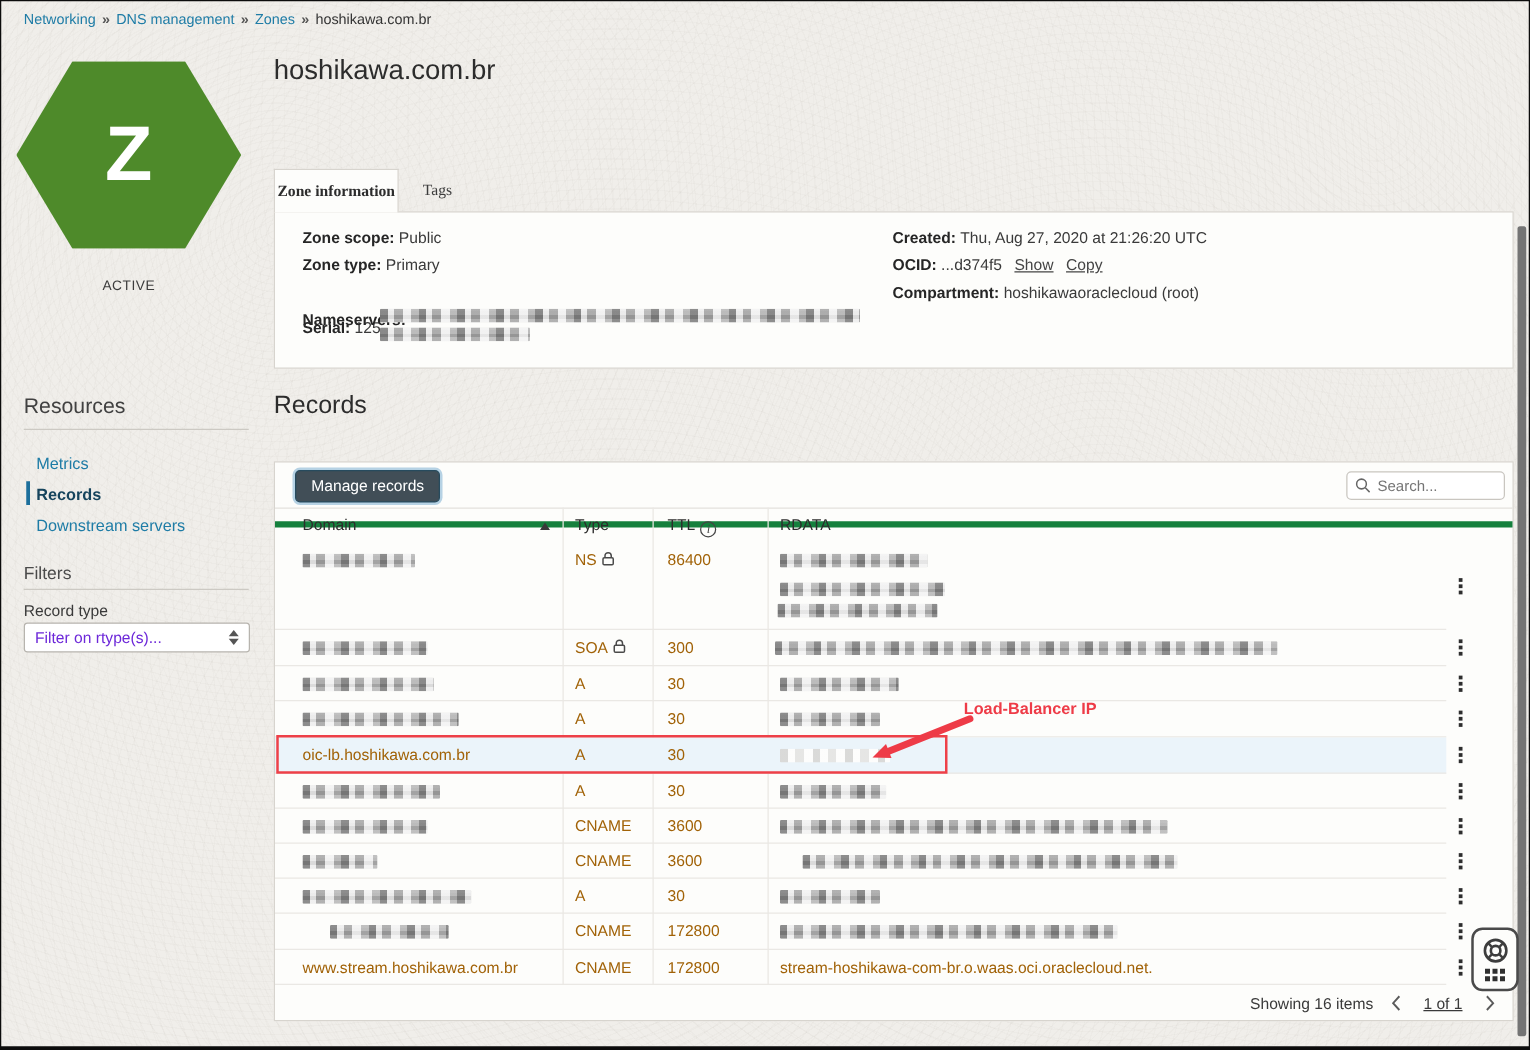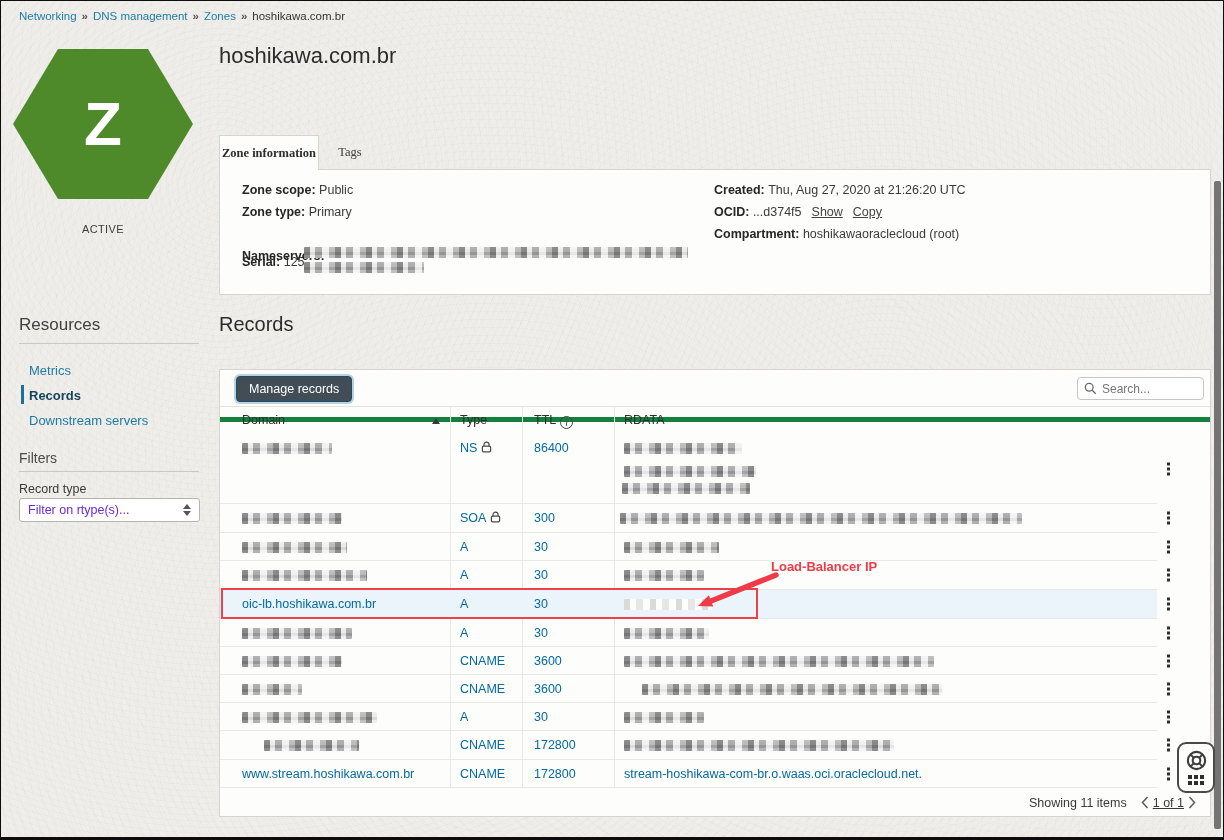--- a/index.html
+++ b/index.html
@@ -64,34 +64,34 @@
      display:flex; align-items:center; padding:0 6px; gap:5px;}
   .search-box input{border:none; outline:none; width:90px; font-size:12px; color:#555; background:transparent; font-family:inherit;}
   .thead{position:absolute; left:0; top:36px; width:990px; height:16px; border-top:1px solid #e3e1dd; border-bottom:5px solid #15803d;
      font-size:12.5px; font-weight:normal; color:#2d2d2d;}
   .th{position:absolute; top:6px;}
   .sort-arrow{position:absolute; left:212px; top:11px; width:0; height:0; border-left:4px solid transparent; border-right:4px solid transparent; border-bottom:6px solid #3a3a3a;}
   .info-circle{display:inline-block; width:13px; height:13px; border:1px solid #444; border-radius:50%; font-family:"Liberation Serif",serif;
      font-style:italic; font-size:10px; line-height:12px; text-align:center; color:#444; margin-left:4px; vertical-align:-2px; cursor:pointer;}
   .col-div{position:absolute; width:1px; background:#eae8e4; top:36px; height:382px;}
   .tbody{position:absolute; left:0; top:64px; width:990px;}
-  .trow{position:relative; width:937px; border-bottom:1px solid #eae8e4; font-size:12.5px; color:#0369a1;}
+  .trow{position:relative; width:937px; border-bottom:1px solid #eae8e4; font-size:12.5px; color:#a16207;}
   .trow.hl{background:#ebf4fa;}
   .cell{position:absolute; top:7px; white-space:nowrap;}
   .kebab{position:absolute; left:944px; top:50%; transform:translateY(-50%); display:flex; flex-direction:column; gap:2px; cursor:pointer; padding:3px;}
   .kebab i{width:3px; height:3px; background:#2e2e2e; display:block;}
   .redact{position:absolute; height:11px; border-radius:1px; background-color:#cfcfcf;
     background-image:
       repeating-linear-gradient(90deg, rgba(40,40,40,.45) 0 6px, rgba(255,255,255,.5) 6px 11px, rgba(90,90,90,.35) 11px 18px, rgba(255,255,255,.65) 18px 25px, rgba(120,120,120,.3) 25px 31px),
       repeating-linear-gradient(0deg, rgba(255,255,255,.35) 0 3px, rgba(0,0,0,.12) 3px 6px, rgba(255,255,255,.2) 6px 9px);}
   .redact.light{background-color:#f4f4f2;
     background-image:repeating-linear-gradient(90deg, rgba(150,150,150,.28) 0 6px, rgba(255,255,255,.8) 6px 12px, rgba(180,180,180,.22) 12px 19px, rgba(255,255,255,.8) 19px 26px);}
   .tfoot{position:absolute; left:0; top:418px; width:990px; height:29px; display:flex; align-items:center; justify-content:flex-end;
      gap:14px; padding-right:14px; font-size:12.5px; color:#3a3a3a;}
-  .pager{display:flex; gap:4px;text-decoration:underline;}
+  .pager{display:flex; gap:18px;text-decoration:underline;}
   .chev{cursor:pointer; display:flex;}
   
   .red-box{left:220px; top:587px; width:537px; height:31px; border:2px solid #ee4048; pointer-events:none; z-index:5;}
   .anno-label{left:770px; top:558px; font-size:13px; font-weight:bold; color:#ee3b47; z-index:5;}
   .anno-arrow{left:690px; top:555px; z-index:5; pointer-events:none;}
   
   .float-widget{left:1176px; top:741px; width:38px; height:51px; background:#fdfdfb; border:2px solid #4a4a4a; border-radius:9px;
      display:flex; flex-direction:column; align-items:center; justify-content:center; gap:4px; z-index:6;}
   .dots-grid{display:grid; grid-template-columns:repeat(3,4px); grid-auto-rows:4px; gap:2px; cursor:pointer;}
   .dots-grid i{background:#2f2f2f; display:block;}
@@ -300,21 +300,21 @@
           <div class="cell" style="left: 404px;">stream-hoshikawa-com-br.o.waas.oci.oraclecloud.net.</div>
           <div class="kebab">
             <i></i>
             <i></i>
             <i></i>
           </div>
         </div>
       </div>
 
     <div class="tfoot">
-      <span>Showing 11 items</span>
+      <span>Showing 16 items</span>
       <span class="pager">
         <span class="chev">
           <svg width="8" height="13" viewBox="0 0 8 13">
               <polyline points="6.5,1 1.5,6.5 6.5,12" fill="none" stroke="#5a5a5a" stroke-width="1.5"></polyline>
             </svg>
         </span>
         <span>1 of 1</span>
         <span class="chev">
           <svg width="8" height="13" viewBox="0 0 8 13">
               <polyline points="1.5,1 6.5,6.5 1.5,12" fill="none" stroke="#5a5a5a" stroke-width="1.5"></polyline>

